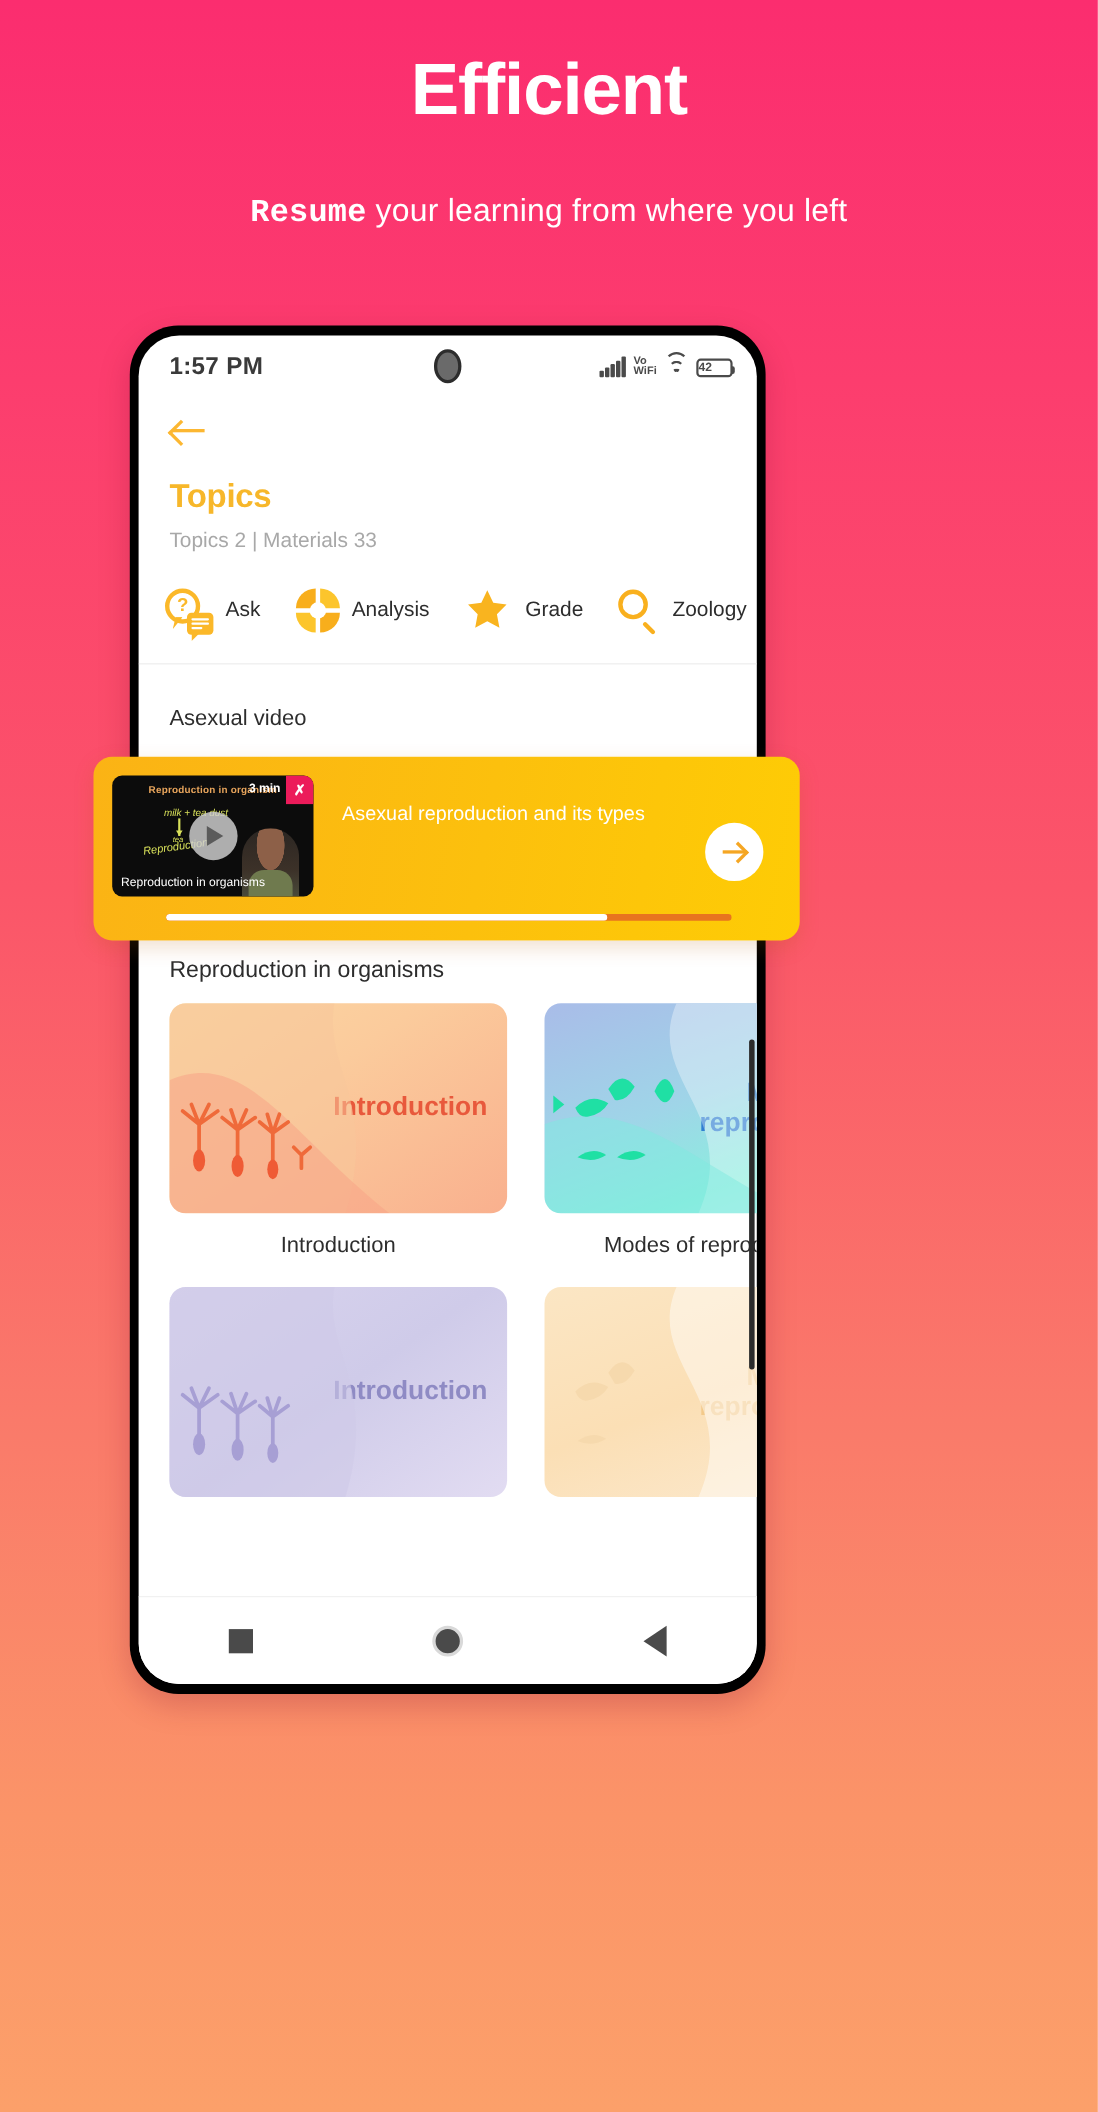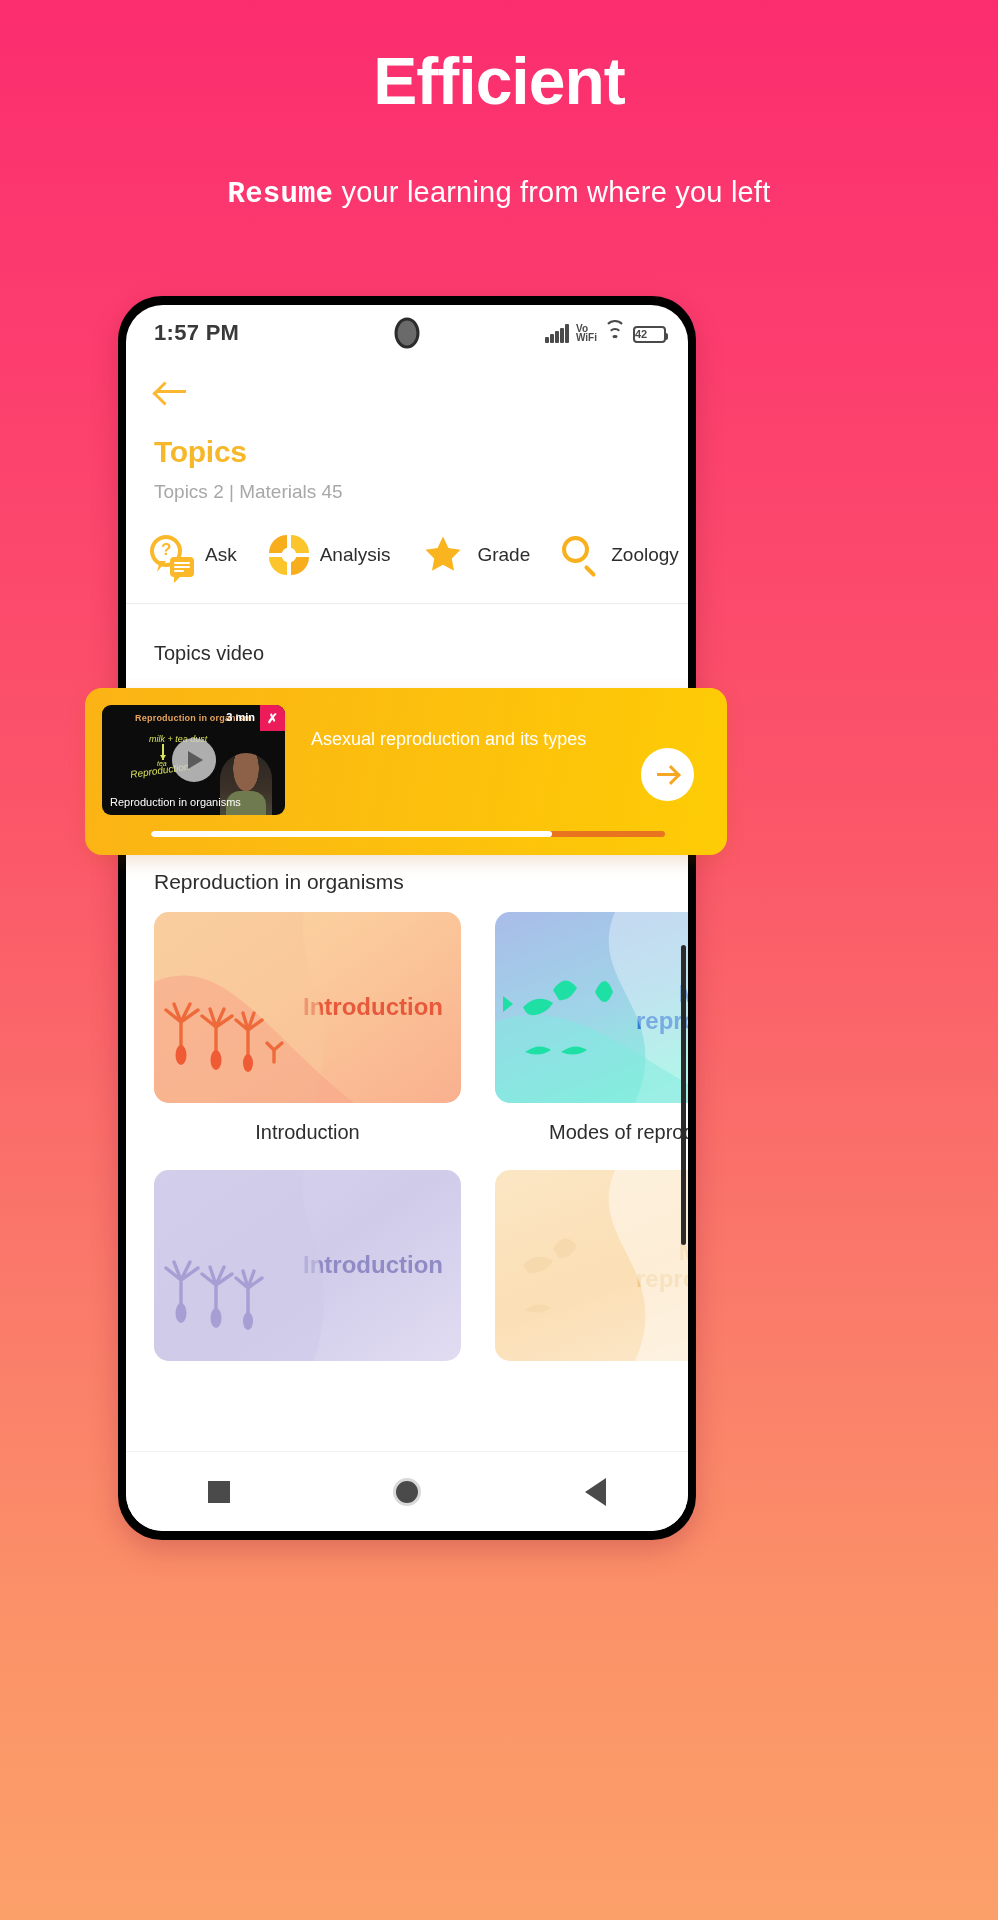--- a/index.html
+++ b/index.html
@@ -289,21 +289,21 @@
         </div>
       </div>
     </div>
 
     <div class="appbar">
       <div class="back-arrow"></div>
     </div>
 
     <div class="subject">
       <div class="subject-name">Topics</div>
-      <div class="subject-meta">Topics 2  |  Materials 45</div>
+      <div class="subject-meta">Topics 2  |  Materials 33</div>
     </div>
 
     <div class="actionbar">
 
       <div class="action">
         <div class="ico ico-ask">
           <div class="bub1"></div>
             <div class="q">?</div>
           <div class="bub2">
               <i></i>
@@ -340,21 +340,21 @@
       <div class="action">
         <div class="ico ico-search">
           <div class="ring"></div>
             <div class="handle"></div>
         </div>
         <div class="action-label">Zoology</div>
       </div>
 
     </div>
 
-    <div class="section-label">Topics video</div>
+    <div class="section-label">Asexual video</div>
 
     <div style="height:205px"></div>
 
     <div class="topic-head">Reproduction in organisms</div>
 
     <div class="grid">
       <div class="col">
         <div class="tile t-intro">
           <div class="tile-blob">
             <svg width="307" height="191" viewBox="0 0 307 191">

